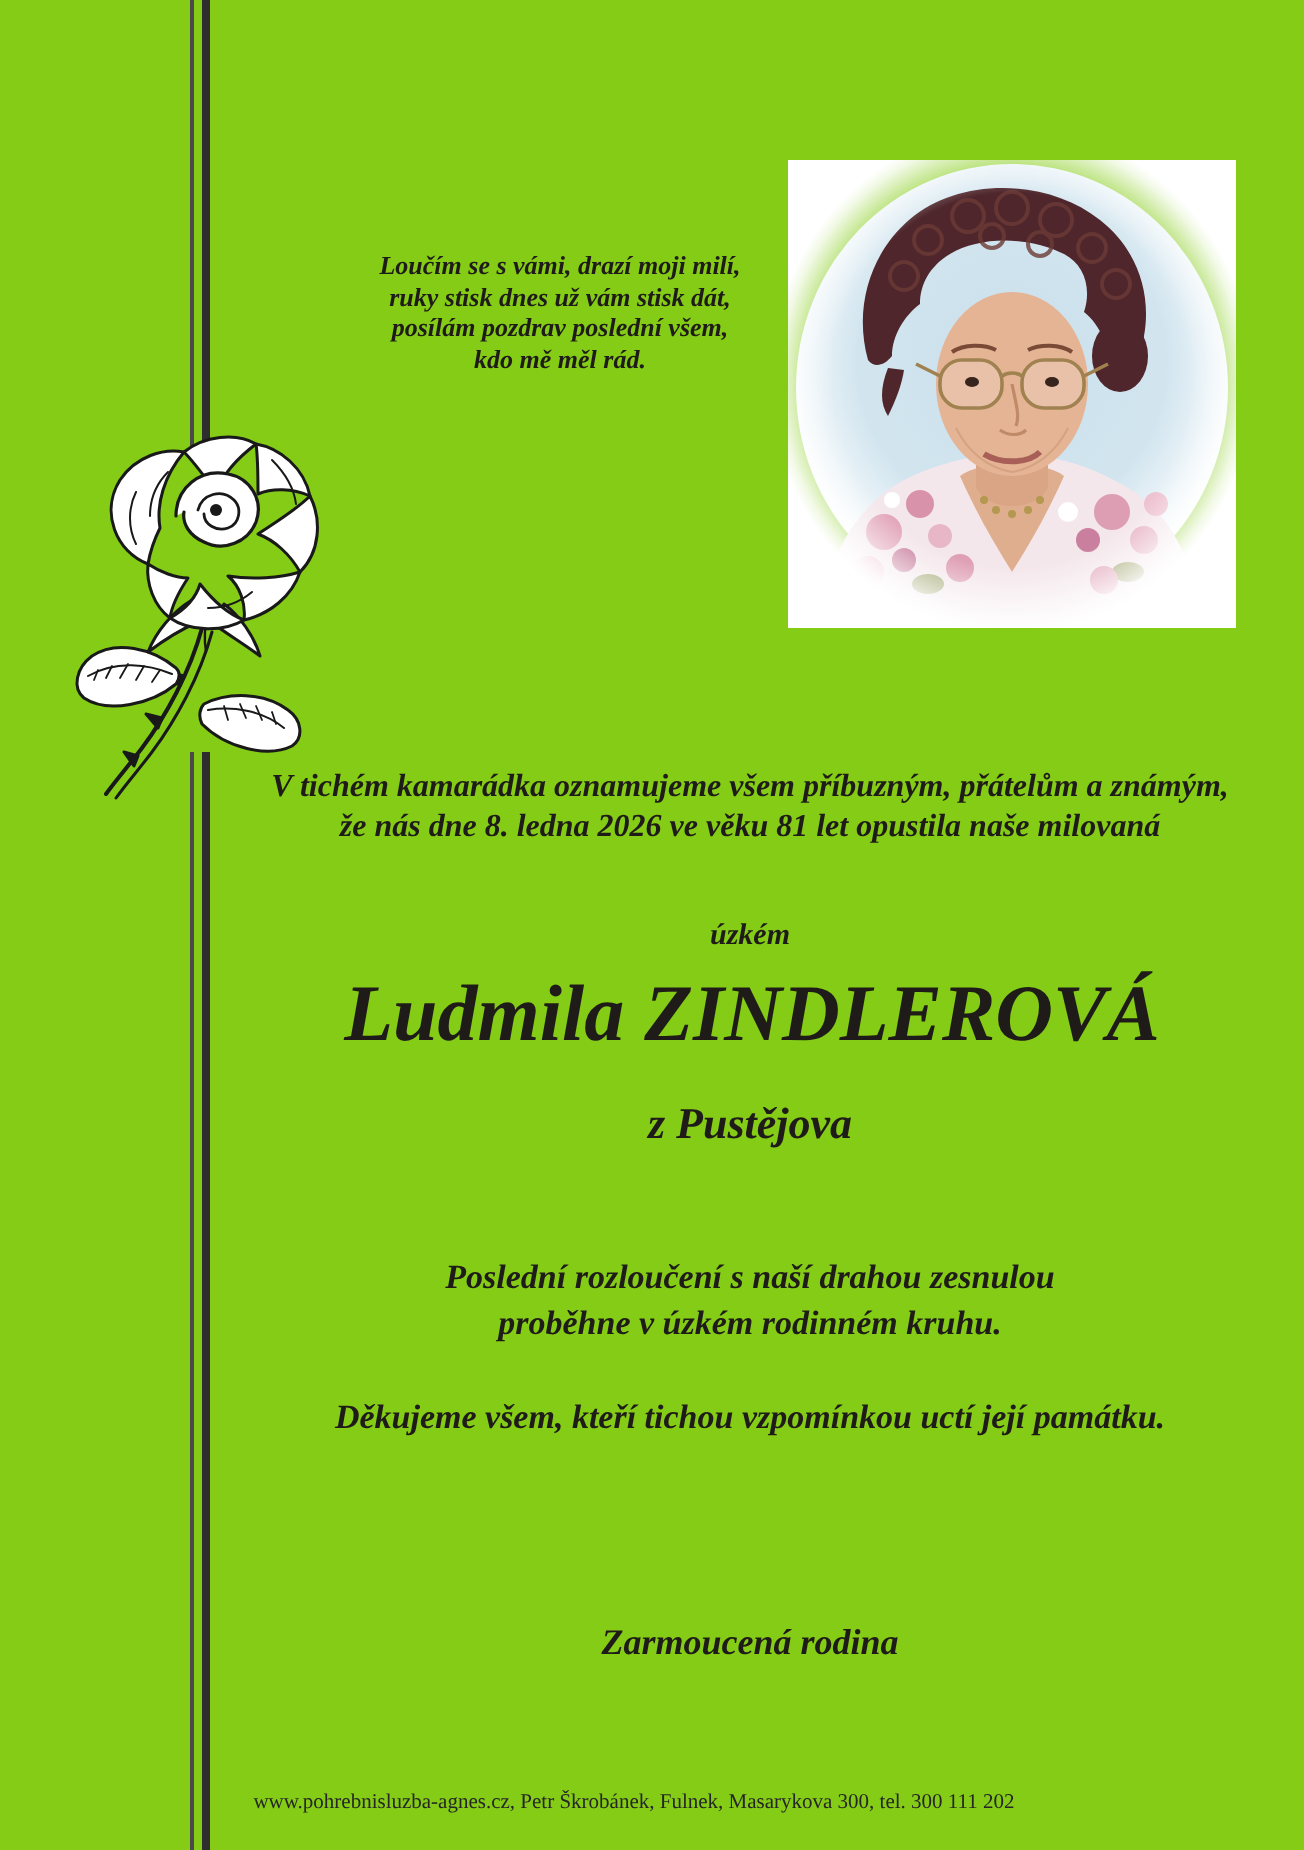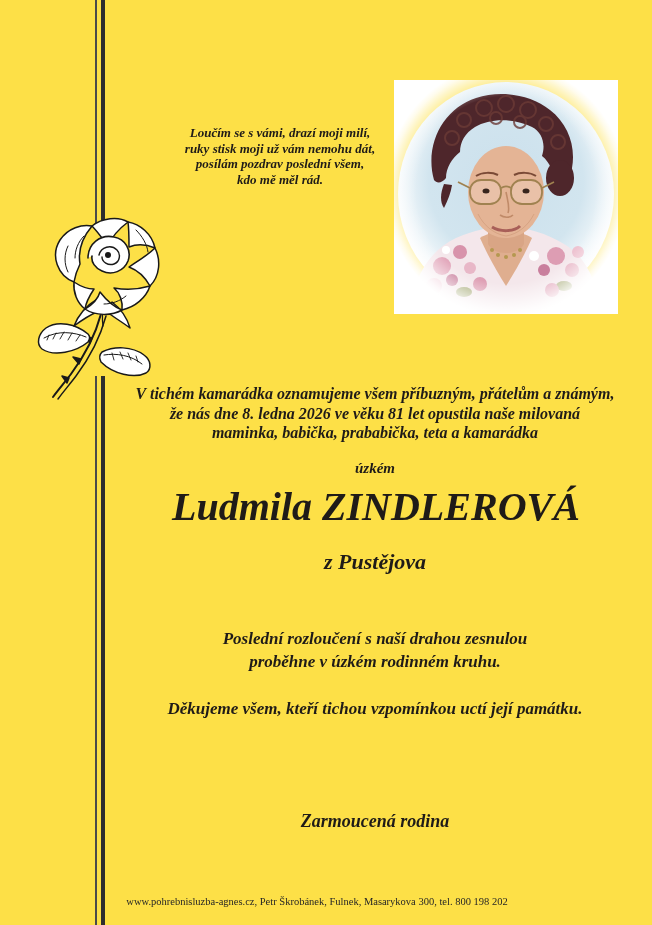--- a/index.html
+++ b/index.html
@@ -1,17 +1,17 @@
 <!DOCTYPE html>
 <html><head>
 <meta charset="utf-8">
 <style>
   html,body { margin:0; padding:0; background:#ffffff; }
   .page {
-    position:relative; width:652px; height:925px; background:#fde047;
+    position:relative; width:652px; height:925px; background:#84cc16;
     font-family:"Liberation Serif","DejaVu Serif",serif; color:#1f1b18;
     overflow:hidden;
   }
   .rule { position:absolute; }
   .rule-thin  { left:95px;  width:2px; background:#4a4a4a; }
   .rule-thick { left:101px; width:4px; background:#2e2e2e; }
   .rule-top    { top:0;     height:223px; }
   .rule-bottom { top:376px; height:549px; }
 
   .rose { position:absolute; left:28px; top:216px; width:152px; height:188px; }
@@ -155,39 +155,38 @@
     </g>
     <ellipse cx="92" cy="111" rx="3.5" ry="2.5" fill="#37251d"></ellipse>
     <ellipse cx="132" cy="111" rx="3.5" ry="2.5" fill="#37251d"></ellipse>
     <path d="M112,112 C114,122 116,128 114,133 M106,135 C110,138 116,138 119,135" stroke="#c08a68" stroke-width="1.6" fill="none"></path>
     <path d="M98,147 C106,152 120,152 126,146" stroke="#a85f58" stroke-width="3" fill="none"></path>
     <rect x="0" y="0" width="224" height="234" fill="url(#pfade)"></rect>
   </svg>
 
   <div class="txt poem">
     <span class="line">Loučím se s vámi, drazí moji milí,</span>
-    <span class="line">ruky stisk moji už vám nemohu dát,</span>
+    <span class="line">ruky stisk dnes už vám stisk dát,</span>
     <span class="line">posílám pozdrav poslední všem,</span>
     <span class="line">kdo mě měl rád.</span>
   </div>
 
   <div class="txt announce">
     <span class="line">V tichém kamarádka oznamujeme všem příbuzným, přátelům a známým,</span>
     <span class="line">že nás dne 8. ledna 2026 ve věku 81 let opustila naše milovaná</span>
-    <span class="line">maminka, babička, prababička, teta a kamarádka</span>
   </div>
 
   <div class="txt title-pani">úzkém</div>
   <div class="txt name">Ludmila ZINDLEROVÁ</div>
   <div class="txt origin">z Pustějova</div>
 
   <div class="txt farewell">
     <span class="line">Poslední rozloučení s naší drahou zesnulou</span>
     <span class="line">proběhne v úzkém rodinném kruhu.</span>
   </div>
 
   <div class="txt thanks">Děkujeme všem, kteří tichou vzpomínkou uctí její památku.</div>
 
   <div class="txt signature">Zarmoucená rodina</div>
 
-  <div class="txt footer">www.pohrebnisluzba-agnes.cz, Petr Škrobánek, Fulnek, Masarykova 300, tel. 800 198 202</div>
+  <div class="txt footer">www.pohrebnisluzba-agnes.cz, Petr Škrobánek, Fulnek, Masarykova 300, tel. 300 111 202</div>
 
 </div>
 
 </body></html>

